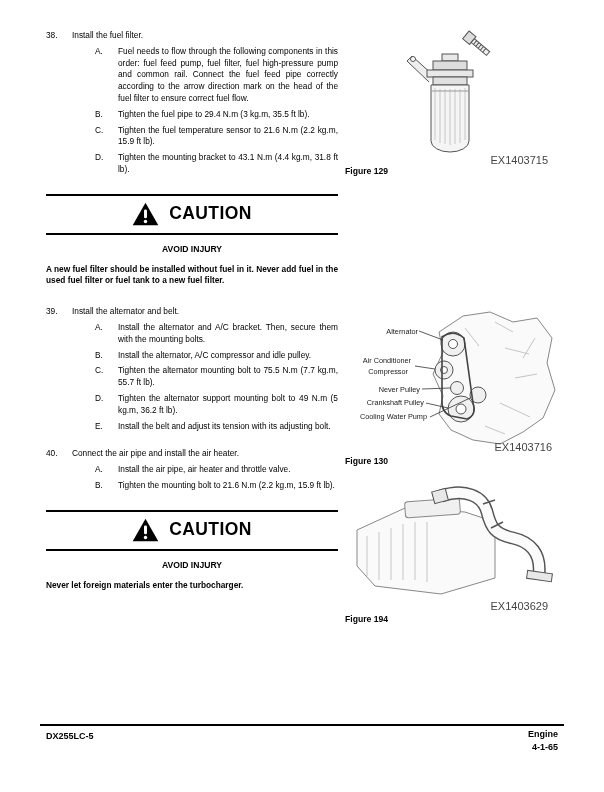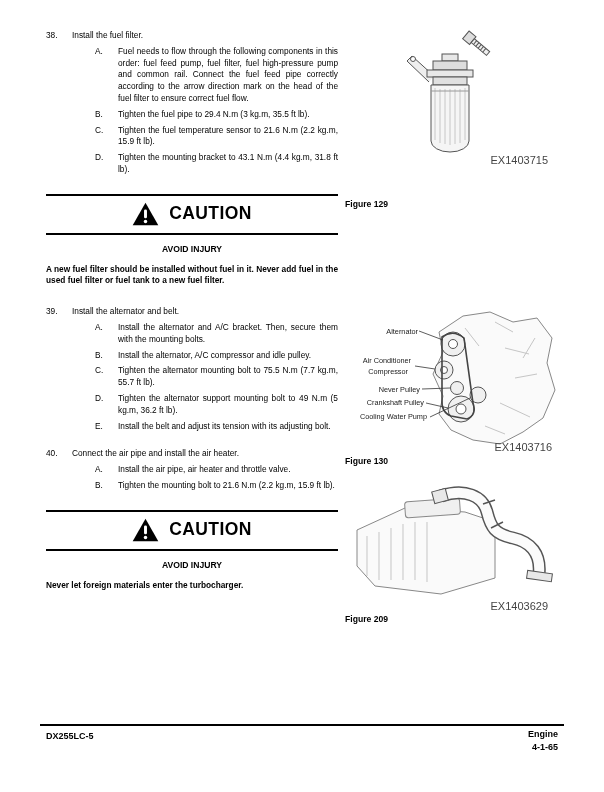--- a/index.html
+++ b/index.html
@@ -151,21 +151,21 @@
       <circle cx="13" cy="31" r="2.5" fill="#fff" stroke="#555"></circle>
       <rect x="42" y="26" width="16" height="7" fill="#e8e8e8" stroke="#555"></rect>
       <rect x="33" y="33" width="34" height="9" fill="#ddd" stroke="#555"></rect>
       <rect x="27" y="42" width="46" height="7" fill="#e8e8e8" stroke="#555"></rect>
       <rect x="33" y="49" width="34" height="8" fill="#e0e0e0" stroke="#555"></rect>
       <path d="M31 57 h38 v56 a19 11 0 0 1 -38 0 Z" fill="#f5f5f5" stroke="#555"></path>
       <path d="M35 60 v52 M40 61 v54 M45 61 v55 M50 61 v56 M55 61 v55 M60 61 v54 M65 60 v52" stroke="#c6c6c6" fill="none"></path>
       <path d="M31 63 h38" stroke="#999" fill="none"></path>
     </svg>
     <span class="fig-code" style="right:12px; top:126px;">EX1403715</span>
-    <span class="fig-caption" style="top:138px;margin-top:33px;">Figure 129</span>
+    <span class="fig-caption" style="top:138px;">Figure 129</span>
   </div>
 
   <div class="figure" style="left:345px; top:308px; height:162px;">
     <svg style="position:absolute; left:0; top:0;" width="215" height="145" viewBox="0 0 215 145">
       <path d="M118 8 L145 4 L168 14 L192 10 L207 30 L202 55 L210 82 L198 110 L178 124 L155 136 L128 132 L106 122 L94 106 L98 88 L88 66 L98 44 L94 24 Z" fill="#fafafa" stroke="#888"></path>
       <path d="M150 14 l18 10 M160 40 l24 6 M170 70 l22 -4 M155 95 l30 14 M140 118 l20 8 M120 20 l14 18 M190 30 l-12 20" stroke="#c5c5c5" fill="none"></path>
       <circle cx="108" cy="36" r="12" fill="#f0f0f0" stroke="#555"></circle>
       <circle cx="108" cy="36" r="4.5" fill="#fff" stroke="#555"></circle>
       <circle cx="99" cy="62" r="9" fill="#f0f0f0" stroke="#555"></circle>
       <circle cx="99" cy="62" r="3.5" fill="#fff" stroke="#555"></circle>
@@ -197,21 +197,21 @@
       <path d="M12 48 L60 26 L120 30 L150 40 L150 96 L96 112 L30 104 L12 84 Z" fill="#fafafa" stroke="#888"></path>
       <path d="M22 54 v40 M34 50 v48 M46 46 v52 M58 42 v56 M70 40 v58 M82 40 v60" stroke="#c5c5c5" fill="none"></path>
       <rect x="60" y="18" width="55" height="16" rx="3" fill="#f0f0f0" stroke="#888" transform="rotate(-4 87 26)"></rect>
       <path d="M96 14 C120 6 138 14 142 30 C146 46 150 52 168 56 C186 60 196 72 194 92" fill="none" stroke="#555" stroke-width="13"></path>
       <path d="M96 14 C120 6 138 14 142 30 C146 46 150 52 168 56 C186 60 196 72 194 92" fill="none" stroke="#fbfbfb" stroke-width="10"></path>
       <rect x="182" y="90" width="25" height="8" fill="#e8e8e8" stroke="#555" transform="rotate(8 194 94)"></rect>
       <rect x="88" y="8" width="14" height="12" fill="#e8e8e8" stroke="#555" transform="rotate(-15 95 14)"></rect>
       <path d="M138 22 l12 -4 M146 46 l12 -6" stroke="#555" stroke-width="1.5" fill="none"></path>
     </svg>
     <span class="fig-code" style="right:12px; top:118px;">EX1403629</span>
-    <span class="fig-caption" style="top:132px;">Figure 209</span>
+    <span class="fig-caption" style="top:132px;">Figure 194</span>
   </div>
 
   <div class="footer-rule"></div>
   <div class="footer-left">DX255LC-5</div>
   <div class="footer-right">
     <div>Engine</div>
     <div>4-1-65</div>
   </div>
 
 </div>

